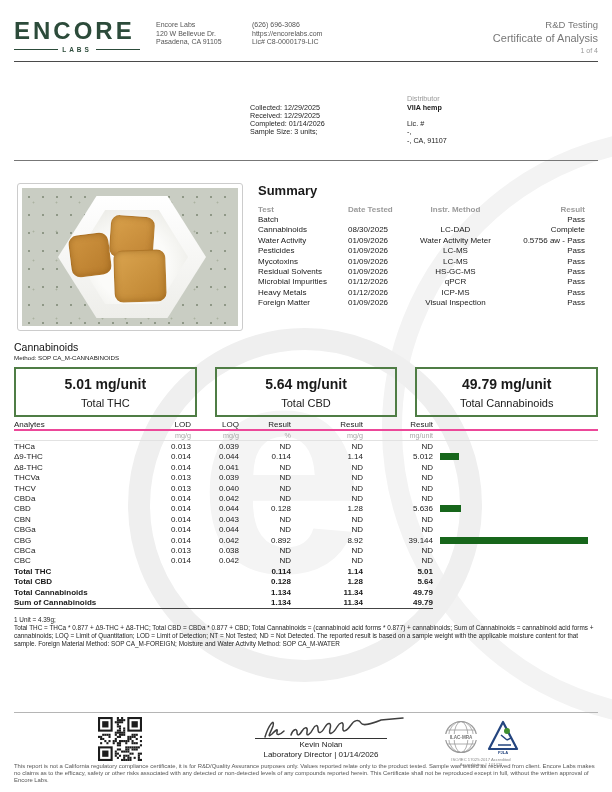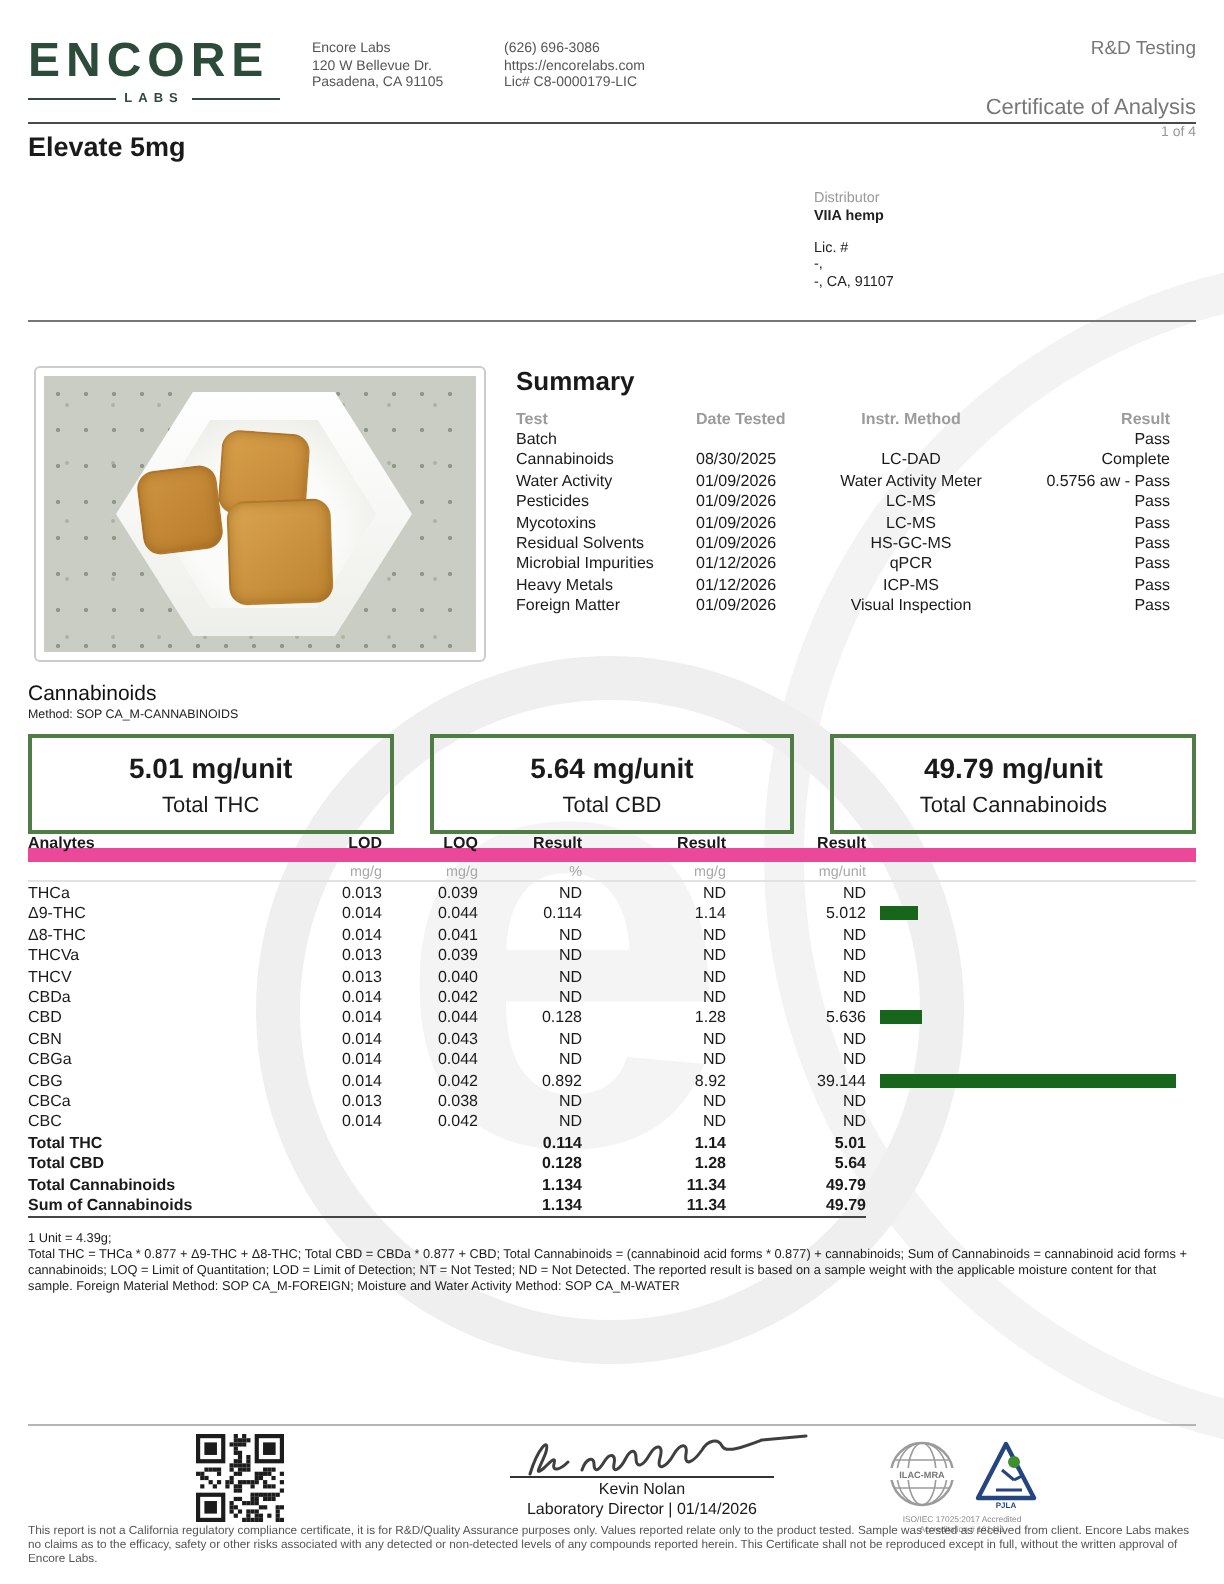--- a/index.html
+++ b/index.html
@@ -19,21 +19,21 @@
   .header { top:12px; height:50px; border-bottom:1.5px solid #4a4a4a; display:flex; }
   .logo { width:126px; }
   .logo-word { font-size:24px; font-weight:bold; color:#2c4b3a; letter-spacing:3px; line-height:1; margin-top:7px; }
   .logo-labs { display:flex; align-items:center; gap:4px; color:#2c4b3a; font-size:6.5px; letter-spacing:3px; font-weight:bold; margin-top:3px; }
   .logo-labs .rule { flex:1; height:1px; background:#2c4b3a; }
   .hblock { font-size:7px; color:#555; line-height:8.6px; margin-top:9px; }
   .lab-block { margin-left:16px; width:82px; }
   .contact-block { margin-left:14px; }
   .report-block { margin-left:auto; text-align:right; color:#777; margin-top:7px; }
   .report-type { font-size:9.5px; }
-  .report-title { font-size:11px; margin-top:18px; }
+  .report-title { font-size:11px; margin-top:2px; }
   .report-page { font-size:7px; margin-top:3px; color:#999; }
 
   
   .product-title { top:66px; font-size:13.5px; font-weight:bold; }
   .info { top:87px; height:70px; font-size:7.2px; line-height:8.3px; color:#222; }
   .info-left  { position:absolute; left:4px; top:0; }
   .info-mid   { position:absolute; left:236px; top:16.6px; }
   .info-right { position:absolute; left:393px; top:8.3px; }
   .b { font-weight:bold; }
   .gray { color:#999; }
@@ -70,21 +70,21 @@
   .cann-title { font-size:10.5px; color:#111; }
   .cann-method { font-size:6.2px; margin-top:1px; color:#222; }
   .boxes { top:367px; display:flex; gap:18px;border-radius:17px; }
   .hbox { flex:1; border:2px solid #4f7d45; height:50px; text-align:center; padding-top:7px; background:transparent; }
   .hbox-value { font-size:14px; font-weight:bold; }
   .hbox-label { font-size:11px; margin-top:5px; }
 
   
   .atable { top:419px; }
   .arow { display:flex; height:10.4px; font-size:8px; align-items:center; }
-  .ah { font-weight:bold; border-bottom:7px solid #ec4899; height:12px; }
+  .ah { font-weight:normal; border-bottom:2px solid #ec4899; height:12px; }
   .aunits { color:#a8a8a8; font-size:7.2px; border-bottom:1px solid #e2e2e2; }
   .c-an  { width:120px; }
   .c-lod { width:57px; text-align:right; }
   .c-loq { width:48px; text-align:right; }
   .c-pct { width:52px; text-align:right; }
   .c-mgg { width:72px; text-align:right; }
   .c-mgu { width:70px; text-align:right; }
   .c-bar { margin-left:7px; width:158px; display:flex; align-items:center; }
   .c-bar i { display:block; height:7px; background:#17661b; }
   .tot { font-weight:bold; }
@@ -134,22 +134,27 @@
       <div>https://encorelabs.com</div>
       <div>Lic# C8-0000179-LIC</div>
     </div>
     <div class="report-block">
       <div class="report-type">R&amp;D Testing</div>
       <div class="report-title">Certificate of Analysis</div>
       <div class="report-page">1 of 4</div>
     </div>
   </div>
 
-  <div class="sec product-title">Elevate 5mg</div>
   <div class="sec info">
+    <div class="info-mid" id="info-mid-rows">
+        <div>Collected: 12/29/2025</div>
+        <div>Received: 12/29/2025</div>
+        <div>Completed: 01/14/2026</div>
+        <div>Sample Size: 3 units;</div>
+      </div>
     <div class="info-right">
       <div class="gray">Distributor</div>
       <div class="b">VIIA hemp</div>
       <div>&nbsp;</div>
       <div>Lic. #</div>
       <div>-,</div>
       <div>-, CA, 91107</div>
     </div>
   </div>
   <div class="sec divider"></div>

